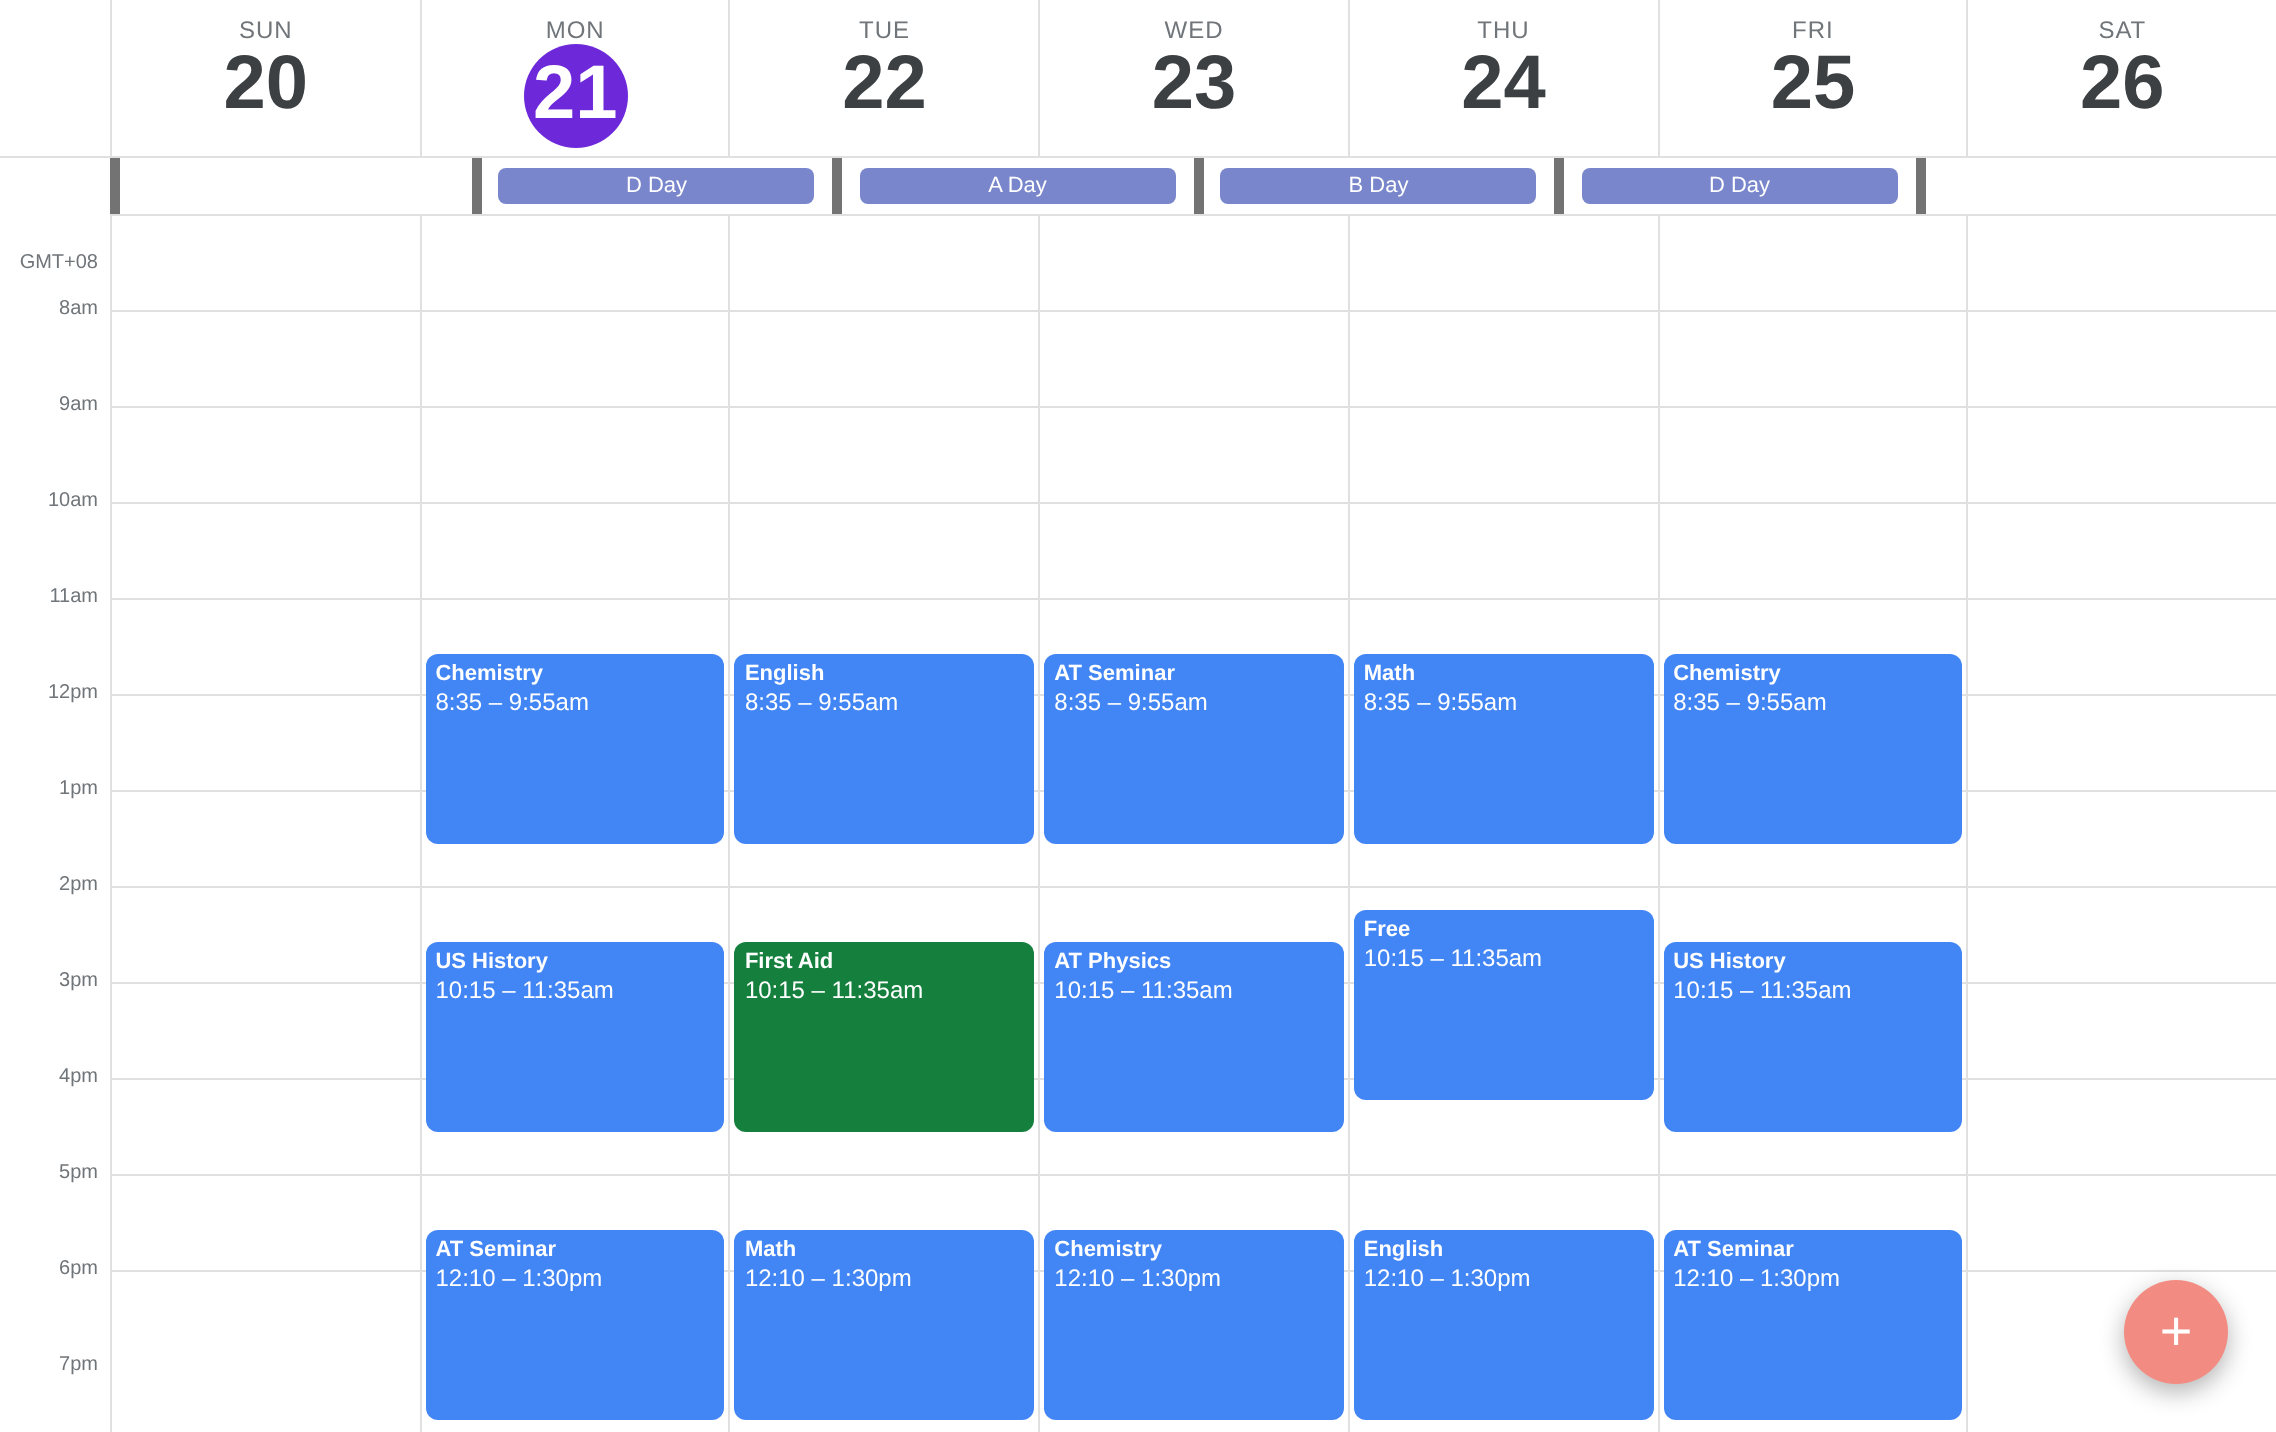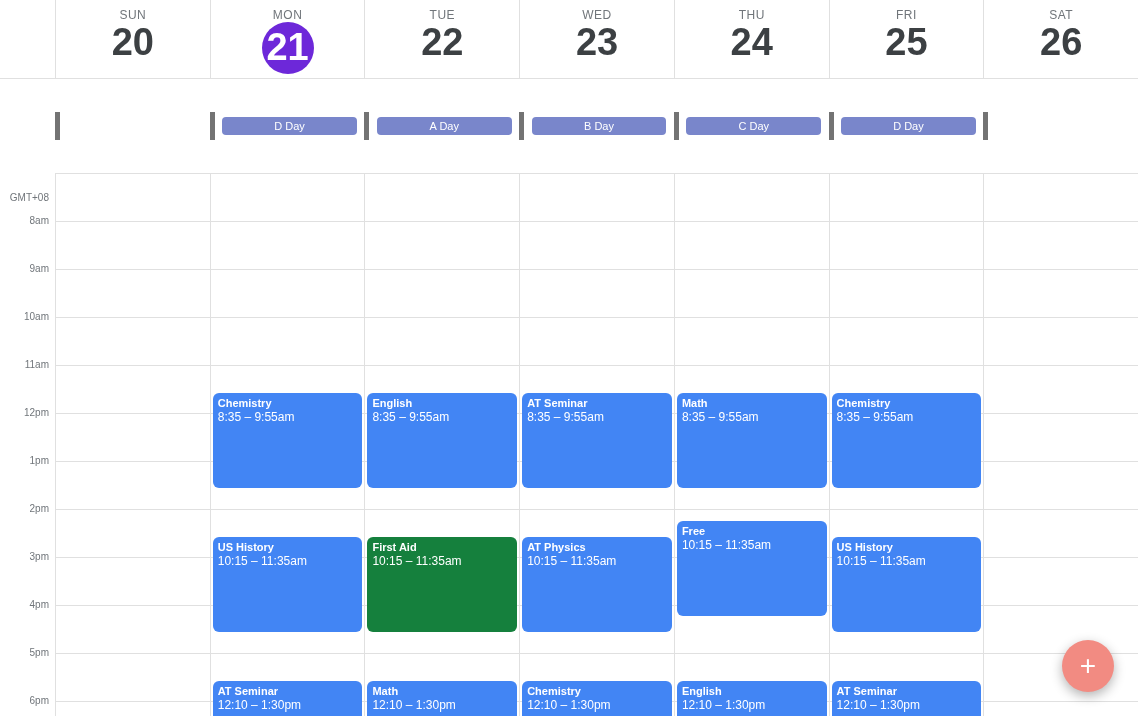--- a/index.html
+++ b/index.html
@@ -4,21 +4,20 @@
   <style>
     * { box-sizing: border-box; margin: 0; padding: 0; }
     body { font-family: Arial, sans-serif; background: #fff; overflow: hidden; }
 
     .calendar-container {
       display: flex;
       flex-direction: column;
       height: 716px;
       width: 1138px;
       overflow: hidden;
-      gap: 33px;
     }
 
     .header-row {
       display: flex;
       border-bottom: 1px solid #e0e0e0;
       flex-shrink: 0;
     }
 
     .time-gutter-header {
       width: 55px;
@@ -233,23 +232,20 @@
     <div id="day-label-cells" style="display:flex;flex:1;">
         <div class="day-label-cell"></div>
         <div class="day-label-cell">
           <div class="day-label-pill">D Day</div>
         </div>
         <div class="day-label-cell">
           <div class="day-label-pill">A Day</div>
         </div>
         <div class="day-label-cell">
           <div class="day-label-pill">B Day</div>
-        </div>
-        <div class="day-label-cell">
-          <div class="day-label-pill">C Day</div>
         </div>
         <div class="day-label-cell">
           <div class="day-label-pill">D Day</div>
         </div>
         <div class="day-label-cell"></div>
       </div>
   </div>
 
   <div class="body-scroll">
     <div class="body-grid">

